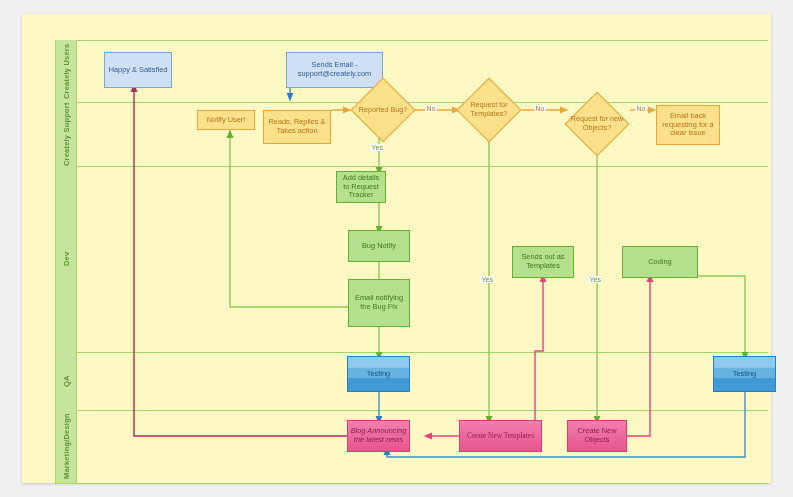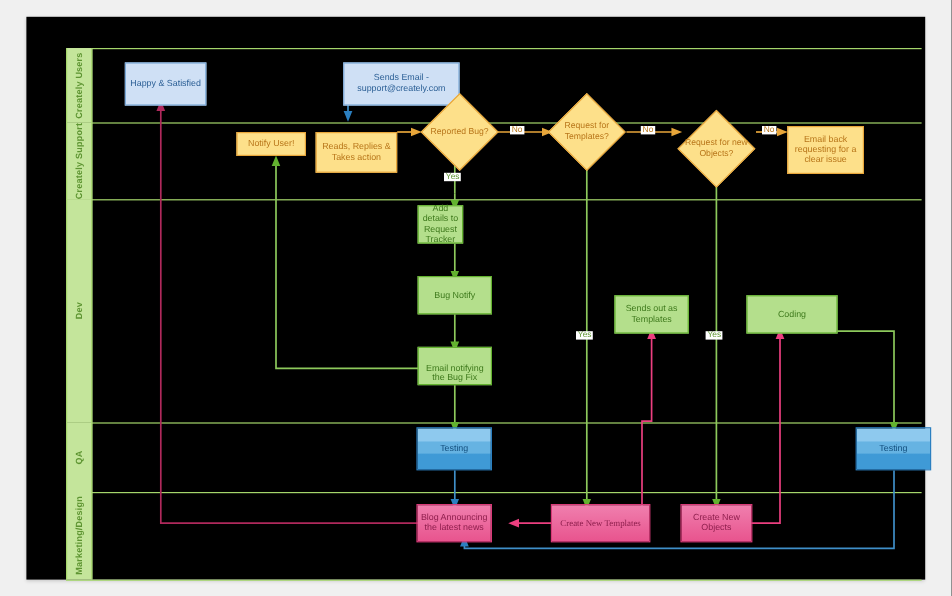--- a/index.html
+++ b/index.html
@@ -5,21 +5,21 @@
   html,body{margin:0;padding:0;}
   body{
     width:793px;height:497px;
     background:#f0f0f0;
     font-family:"Liberation Sans", sans-serif;
     overflow:hidden;
   }
   #canvas-page{
     position:absolute;left:22px;top:14px;
     width:749px;height:469px;
-    background:#000000;
+    background:#fef9c3;
     box-shadow:0 1px 3px rgba(0,0,0,0.18);
   }
   #diagram{
     position:absolute;left:0;top:0;width:749px;height:469px;
   }
   svg#wires{position:absolute;left:0;top:0;width:749px;height:469px;overflow:visible;}
 
   
   .lane-band{position:absolute;left:33px;width:713px;border-top:1.3px solid #a5d66b;}
   .lane-left-rail{
@@ -200,49 +200,49 @@
 
     <div class="diamond" style="left:552px;top:87px;width:46px;height:46px;">
       <div class="dshape"></div>
       <div class="dtext">Request for new Objects?</div>
     </div>
 
     <div class="node n-yellow" style="left:634px;top:91px;width:64px;height:40px;">
       <span>Email back requesting for a clear issue</span>
     </div>
 
-    <div class="node n-green" style="left:326px;top:157px;width:38px;height:32px;">
+    <div class="node n-green" style="left:314px;top:157px;width:50px;height:32px;">
       <span>Add details to Request Tracker</span>
     </div>
 
     <div class="node n-green" style="left:326px;top:216px;width:62px;height:32px;">
       <span>Bug Notify</span>
     </div>
 
-    <div class="node n-green" style="left:326px;top:275px;width:62px;height:32px;align-items:flex-end;">
+    <div class="node n-green" style="left:326px;top:265px;width:62px;height:48px;">
       <span>Email notifying the Bug Fix</span>
     </div>
 
     <div class="node n-green" style="left:490px;top:232px;width:62px;height:32px;">
       <span>Sends out as Templates</span>
     </div>
 
     <div class="node n-green" style="left:600px;top:232px;width:76px;height:32px;">
       <span>Coding</span>
     </div>
 
     <div class="node n-testing" style="left:325px;top:342px;width:63px;height:36px;">
       <span>Testing</span>
     </div>
 
     <div class="node n-testing" style="left:691px;top:342px;width:63px;height:36px;">
       <span>Testing</span>
     </div>
 
-    <div class="node n-pink" style="left:325px;top:406px;width:63px;height:32px;">
+    <div class="node n-pink" style="left:325px;top:406px;width:63px;height:32px;font-style:italic;">
       <span>Blog Announcing the latest news</span>
     </div>
 
     <div class="node n-pink" style="left:437px;top:406px;width:83px;height:32px;font-family:Liberation Serif, serif;">
       <span>Create New Templates</span>
     </div>
 
     <div class="node n-pink" style="left:545px;top:406px;width:60px;height:32px;">
       <span>Create New Objects</span>
     </div>

